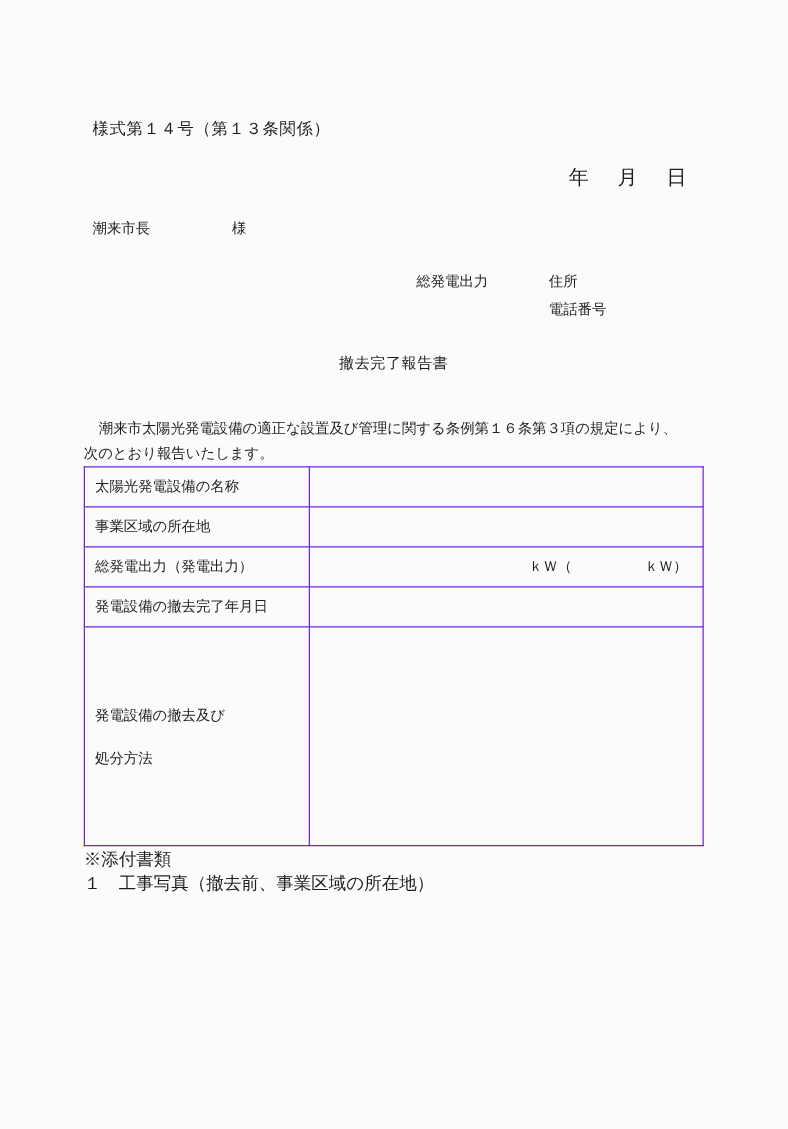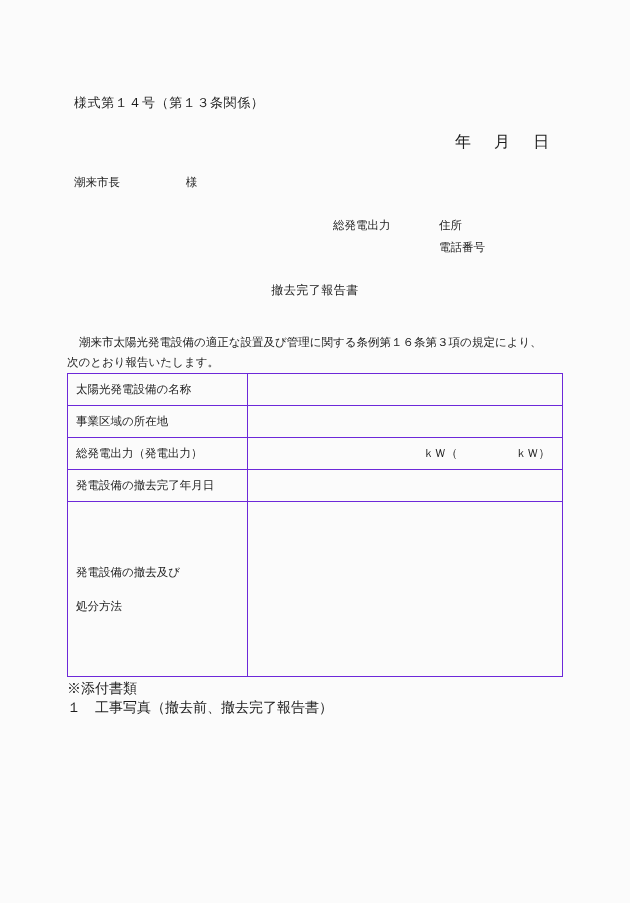--- a/index.html
+++ b/index.html
@@ -231,17 +231,17 @@
           <div>処分方法</div>
         </td>
         <td class="value"></td>
       </tr>
     </tbody>
   </table>
 
   <div class="notes">
     <div class="note-line">※添付書類</div>
     <div class="note-line">
-      <span class="note-num">１</span><span>工事写真（撤去前、撤去完了報告書）</span>
+      <span class="note-num">１</span><span>工事写真（撤去前、事業区域の所在地）</span>
     </div>
   </div>
 
 </div>
 
 </body></html>

